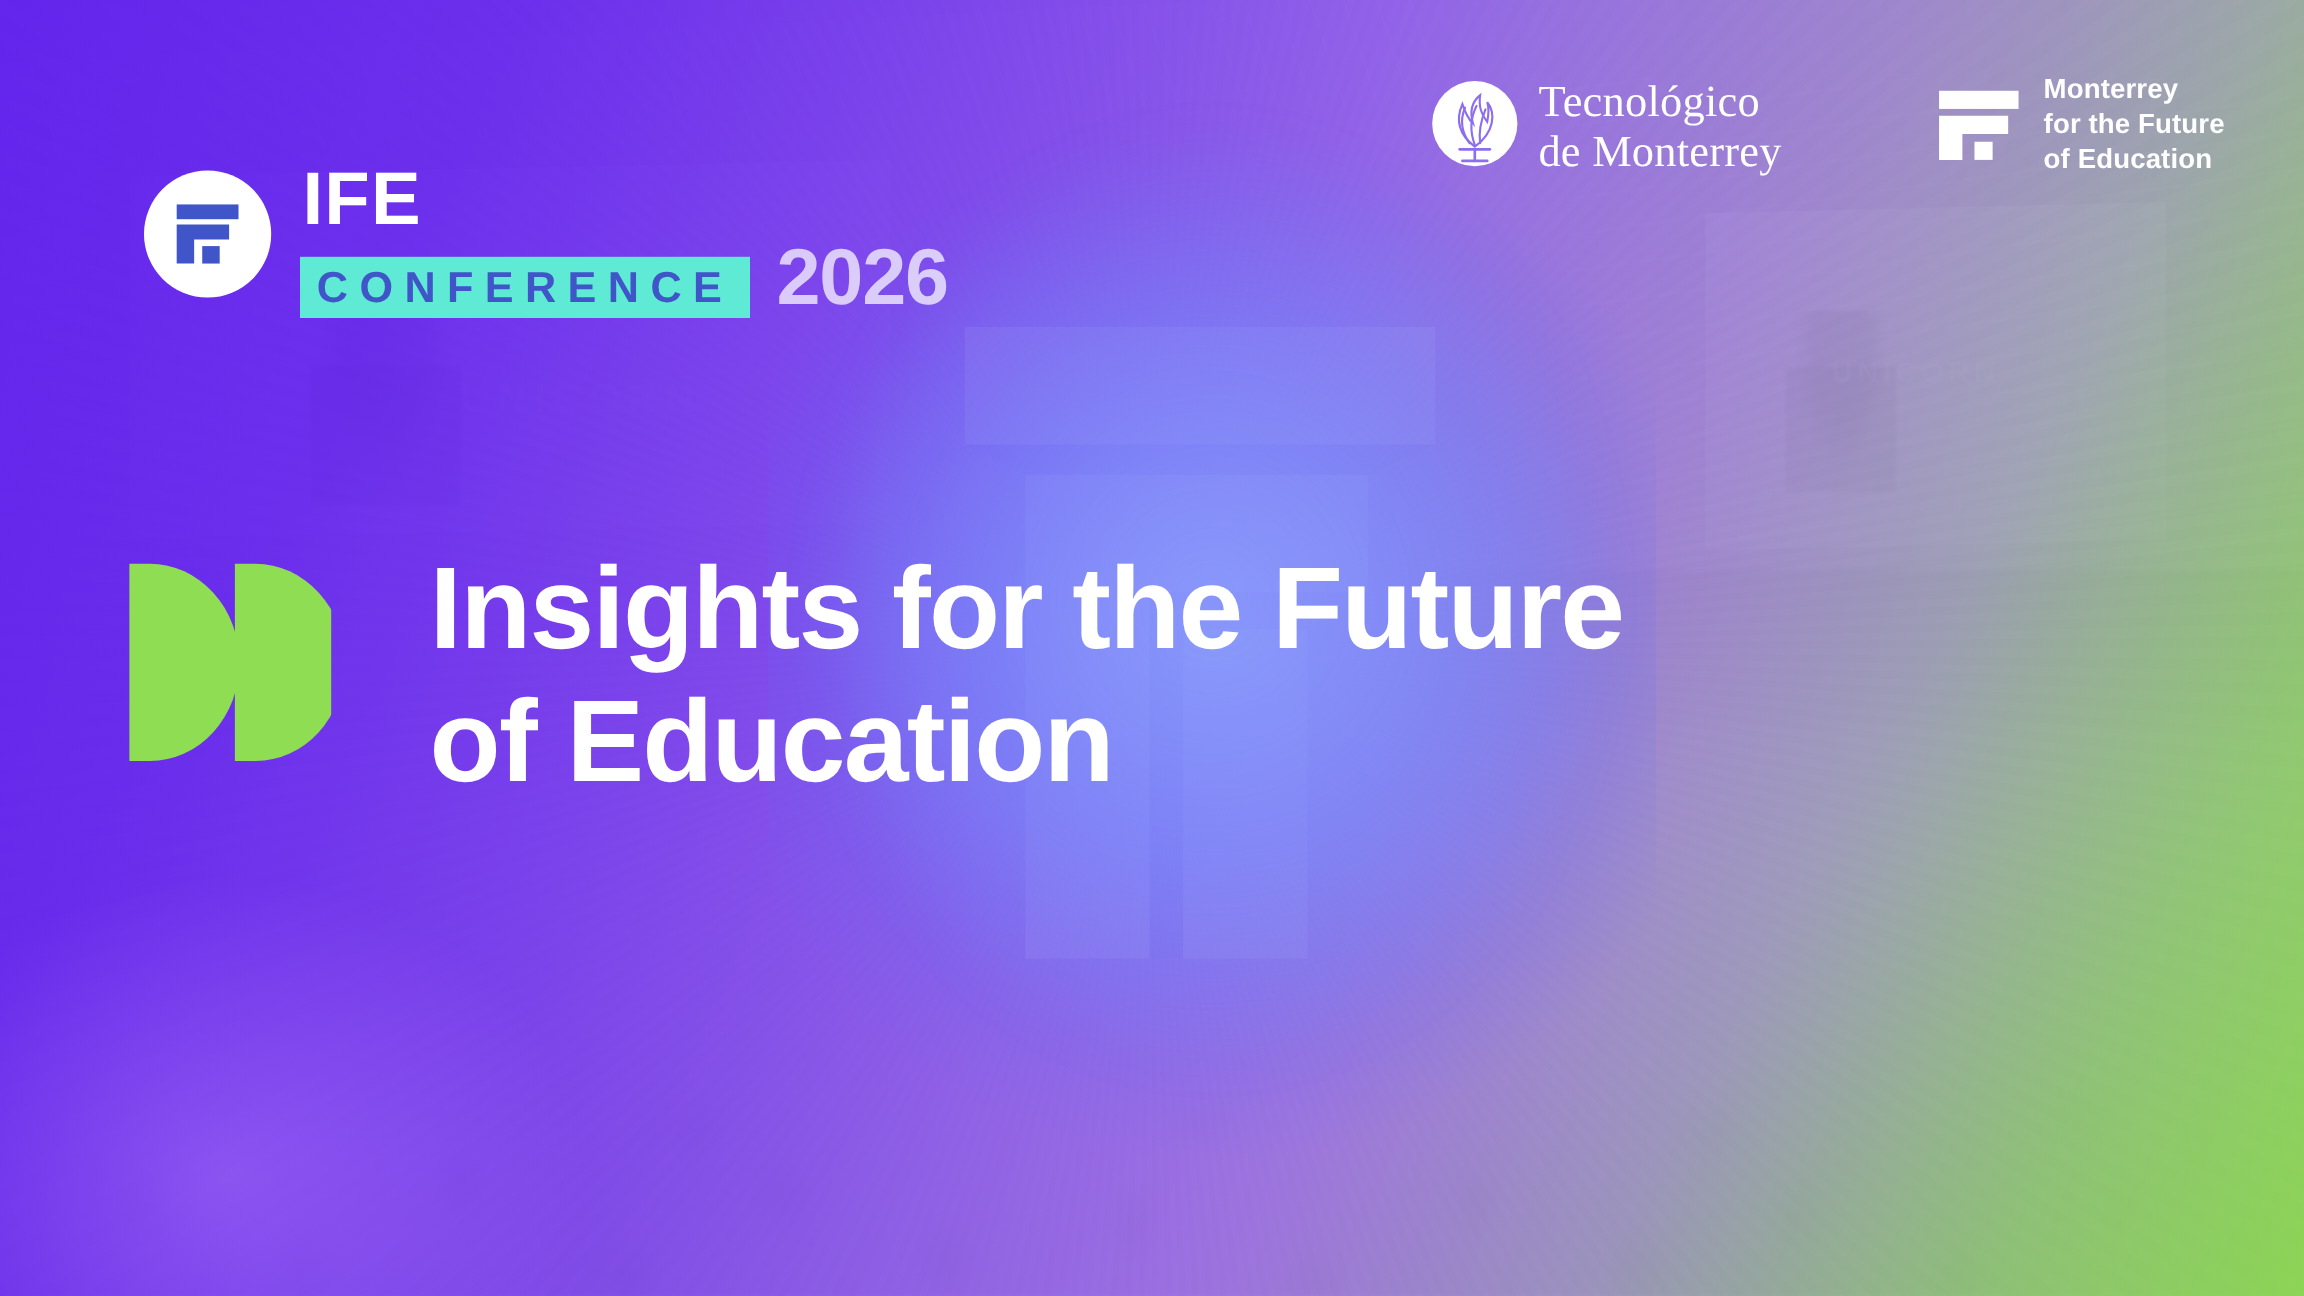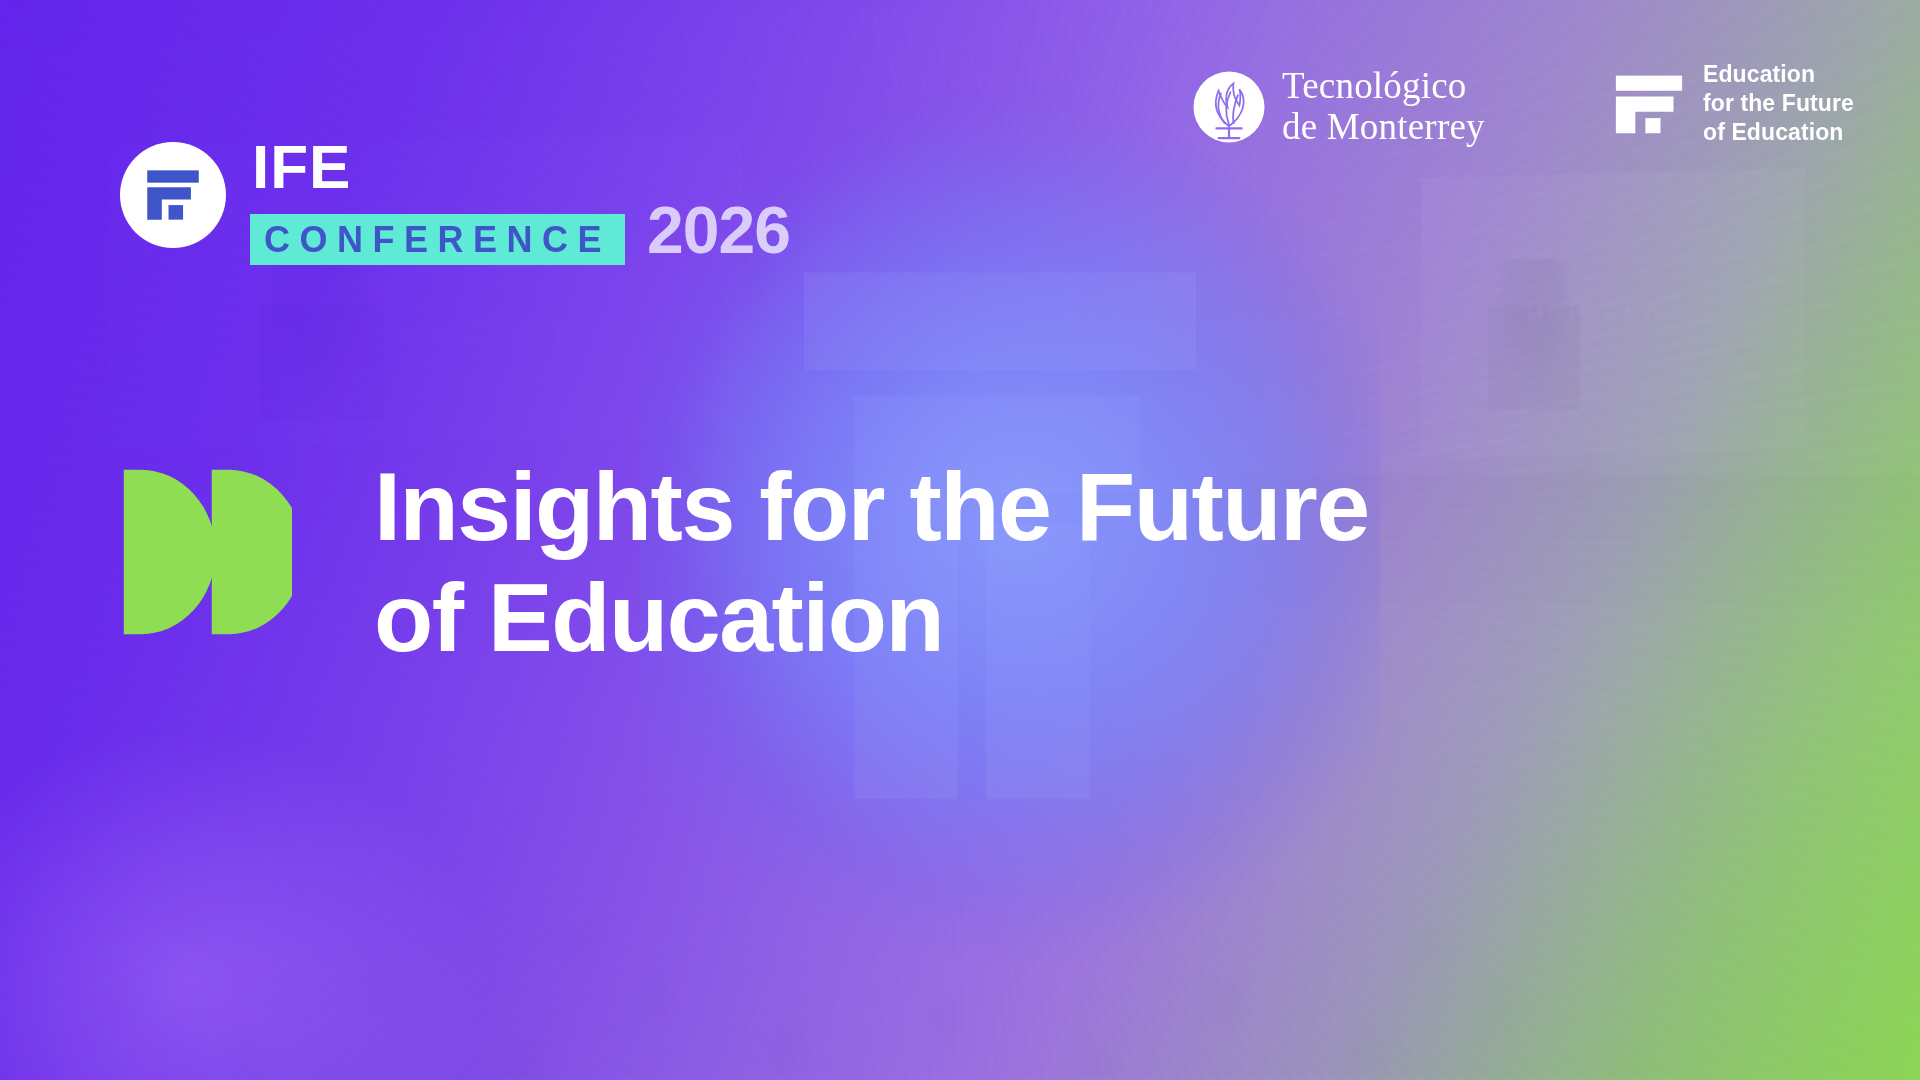--- a/index.html
+++ b/index.html
@@ -196,40 +196,40 @@
     color: #4056c8; font-weight: 800; font-size: 36px; line-height: 1;
     letter-spacing: 9.5px;
   }
   .lockup-row2 { display: flex; align-items: flex-end; }
   .lockup-year {
     color: rgba(255,255,255,.72); font-weight: 800; font-size: 66px;
     line-height: 1; margin-left: 22px; letter-spacing: -1px; padding-bottom: 2px;
   }
 
   
-  .tec-logo { position: absolute; left: 1192px; top: 66px; display: flex; align-items: center; }
+  .tec-logo { position: absolute; left: 1192px; top: 66px; display: flex; align-items: flex-start; }
   .tec-mark { width: 74px; height: 74px; flex: 0 0 auto; }
   .tec-mark svg { width: 100%; height: 100%; display: block; }
   .tec-name {
     margin-left: 16px; color: #fff;
     font-family: "Liberation Serif", serif;
     font-size: 37px; line-height: 1.1; font-weight: 400; letter-spacing: .2px;
   }
 
   
   .ife-logo { position: absolute; left: 1613px; top: 60px; display: flex; align-items: center; }
   .ife-mark { width: 72px; height: 72px; flex: 0 0 auto; }
   .ife-mark svg { width: 100%; height: 100%; display: block; }
   .ife-name {
     margin-left: 18px; color: #fff; font-weight: 700;
     font-size: 23px; line-height: 1.26; letter-spacing: .1px;
   }
 
   
-  .headline-wrap { position: absolute; left: 120px; top: 452px; display: flex; align-items: flex-start; }
+  .headline-wrap { position: absolute; left: 104px; top: 452px; display: flex; align-items: flex-start; }
   .dd-mark { width: 172px; height: 172px; flex: 0 0 auto; margin-top: 14px; }
   .dd-mark svg { width: 100%; height: 100%; display: block; }
   .headline {
     margin-left: 82px; color: #ffffff; font-weight: 700;
     font-size: 97px; line-height: 1.14; letter-spacing: -1.5px;
   }
   .headline .l2 { display: block; }
 </style>
 </head>
 <body>
@@ -325,21 +325,21 @@
       <div class="ife-mark">
         <svg viewBox="0 0 100 100" xmlns="http://www.w3.org/2000/svg">
           <g fill="#ffffff">
             <rect x="4" y="12" width="92" height="21"></rect>
             <path d="M4 41 h80 v21 H31 v30 H4 Z"></path>
             <rect x="45" y="71" width="21" height="21"></rect>
           </g>
         </svg>
       </div>
       <div class="ife-name">
-        <div>Education</div>
+        <div>Monterrey</div>
         <div>for the Future</div>
         <div>of Education</div>
       </div>
     </div>
 
     <div class="headline-wrap">
       <div class="dd-mark">
         <svg viewBox="0 0 180 180" xmlns="http://www.w3.org/2000/svg">
           <path d="M4 4 H22 A78 86 0 0 1 22 176 H4 Z" fill="#8fdd52"></path>
           <path d="M96 4 H114 A78 86 0 0 1 114 176 H96 Z" fill="#8fdd52"></path>

